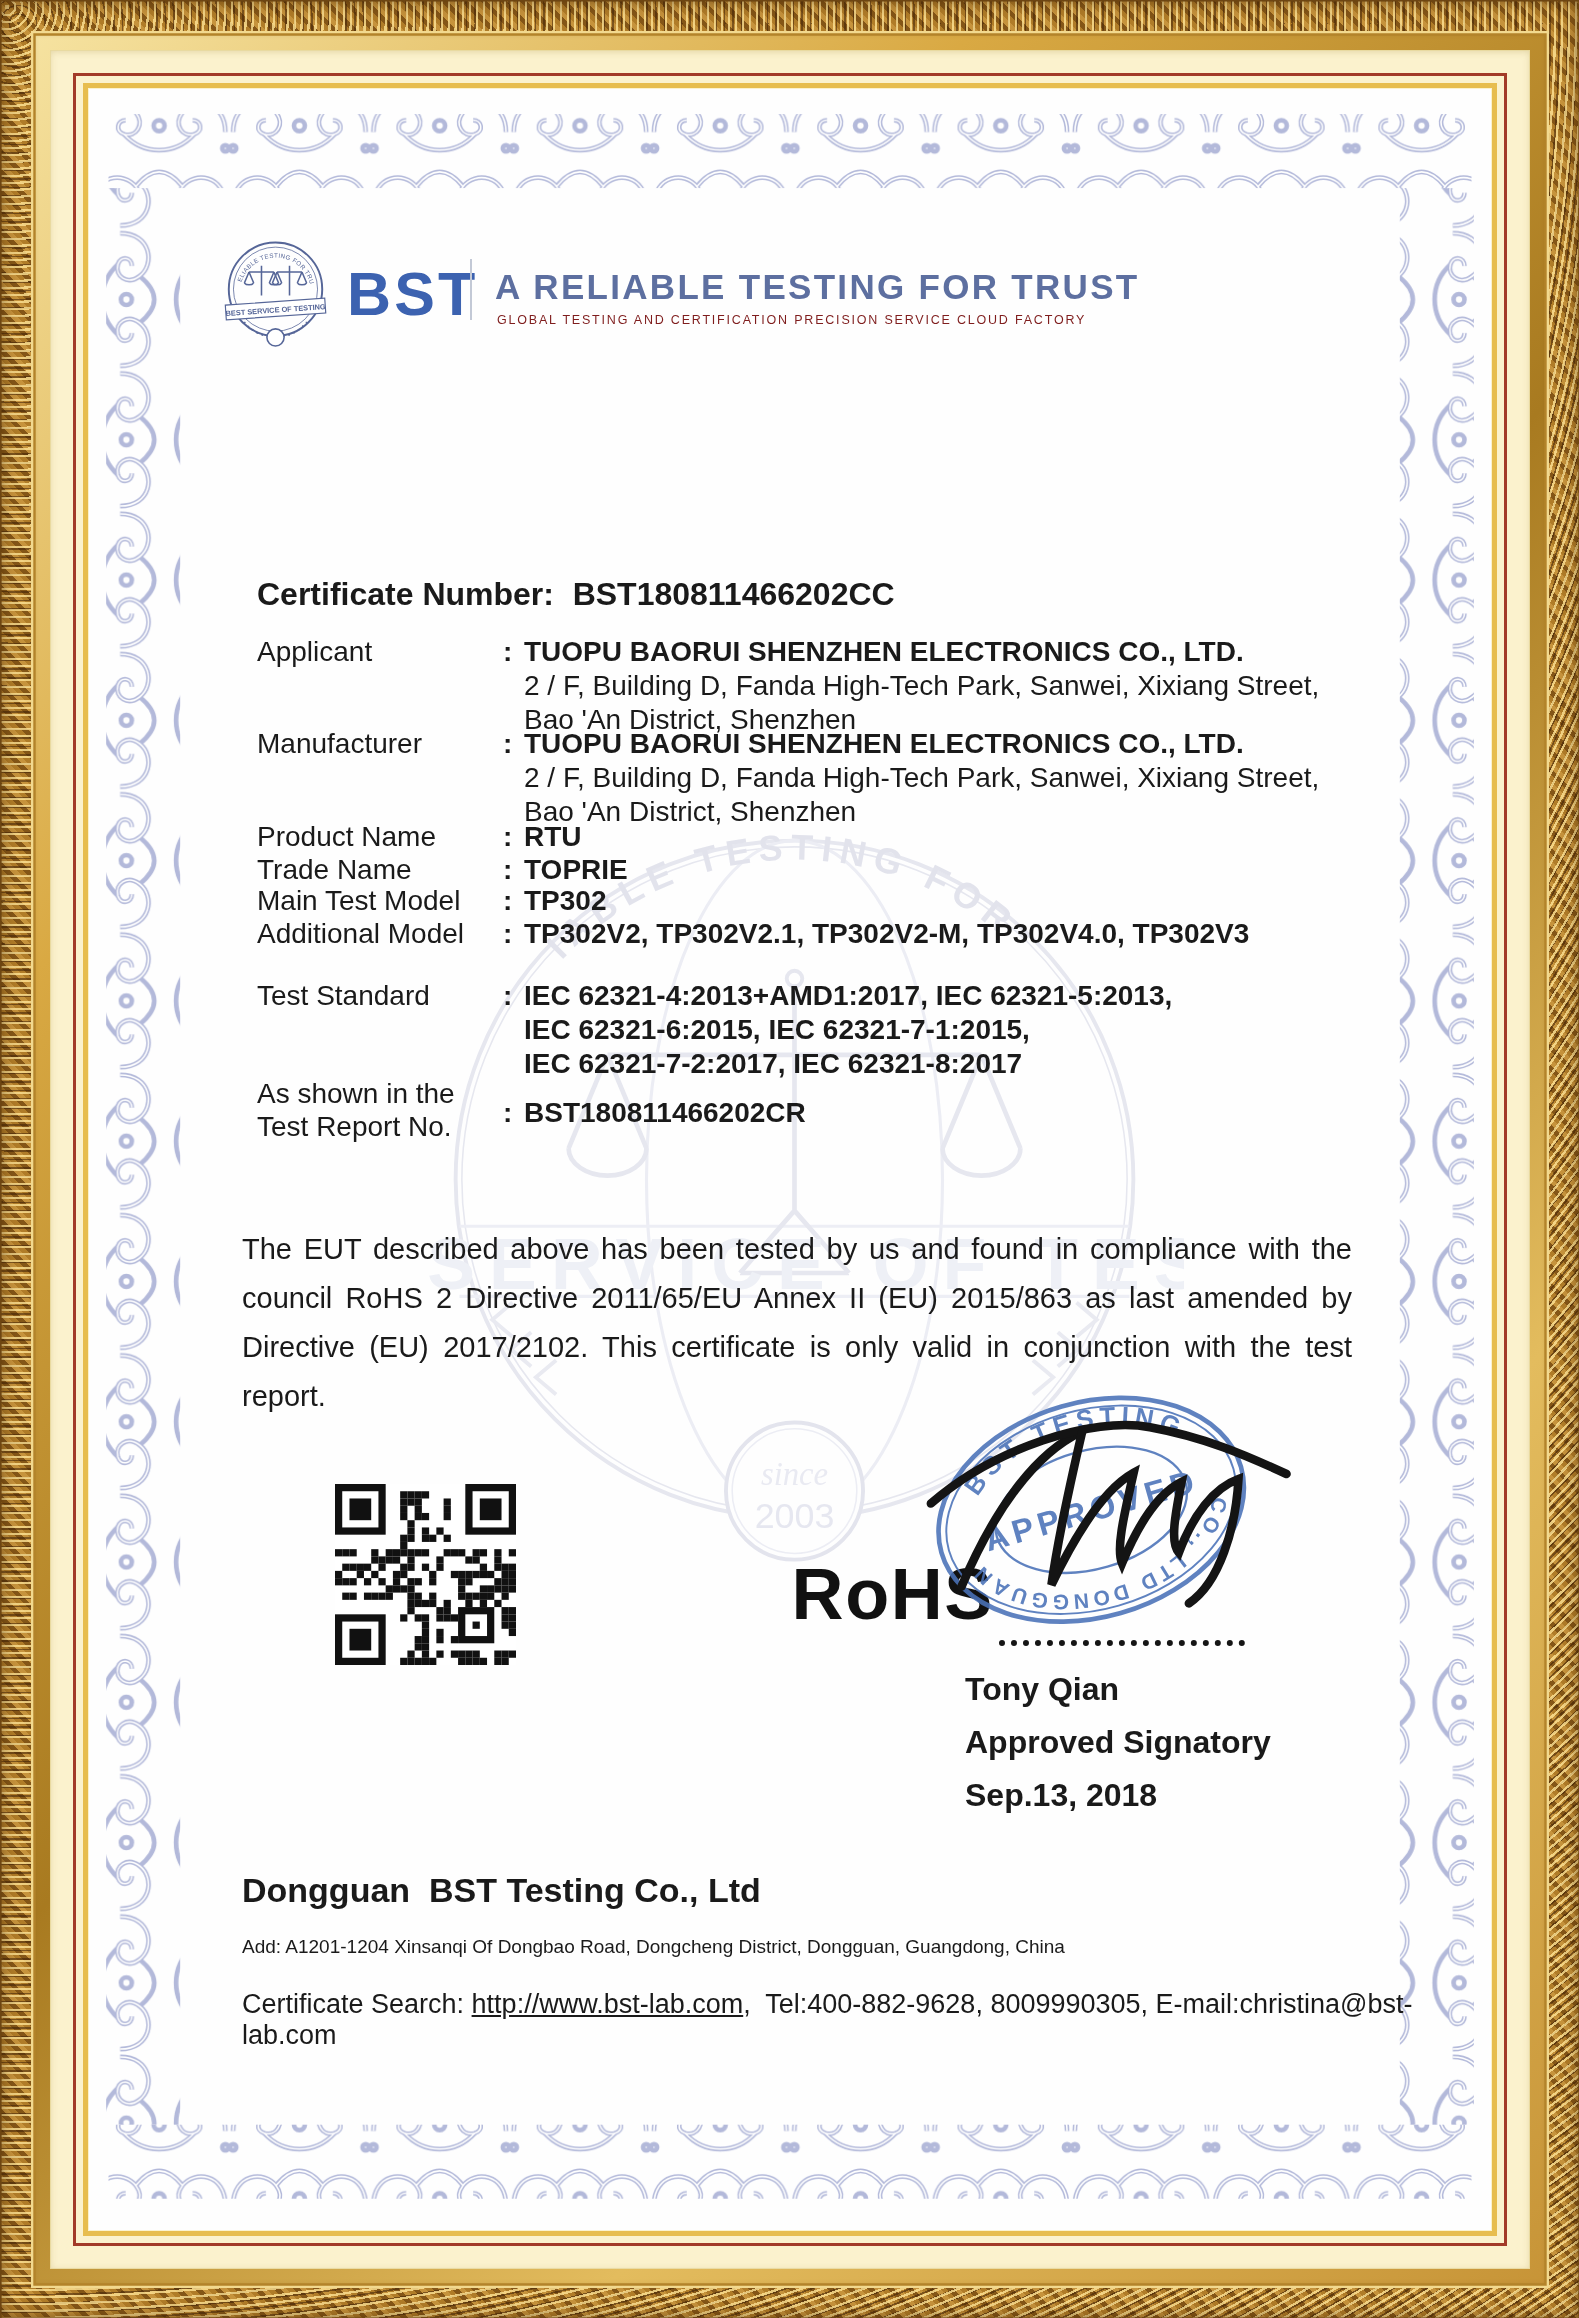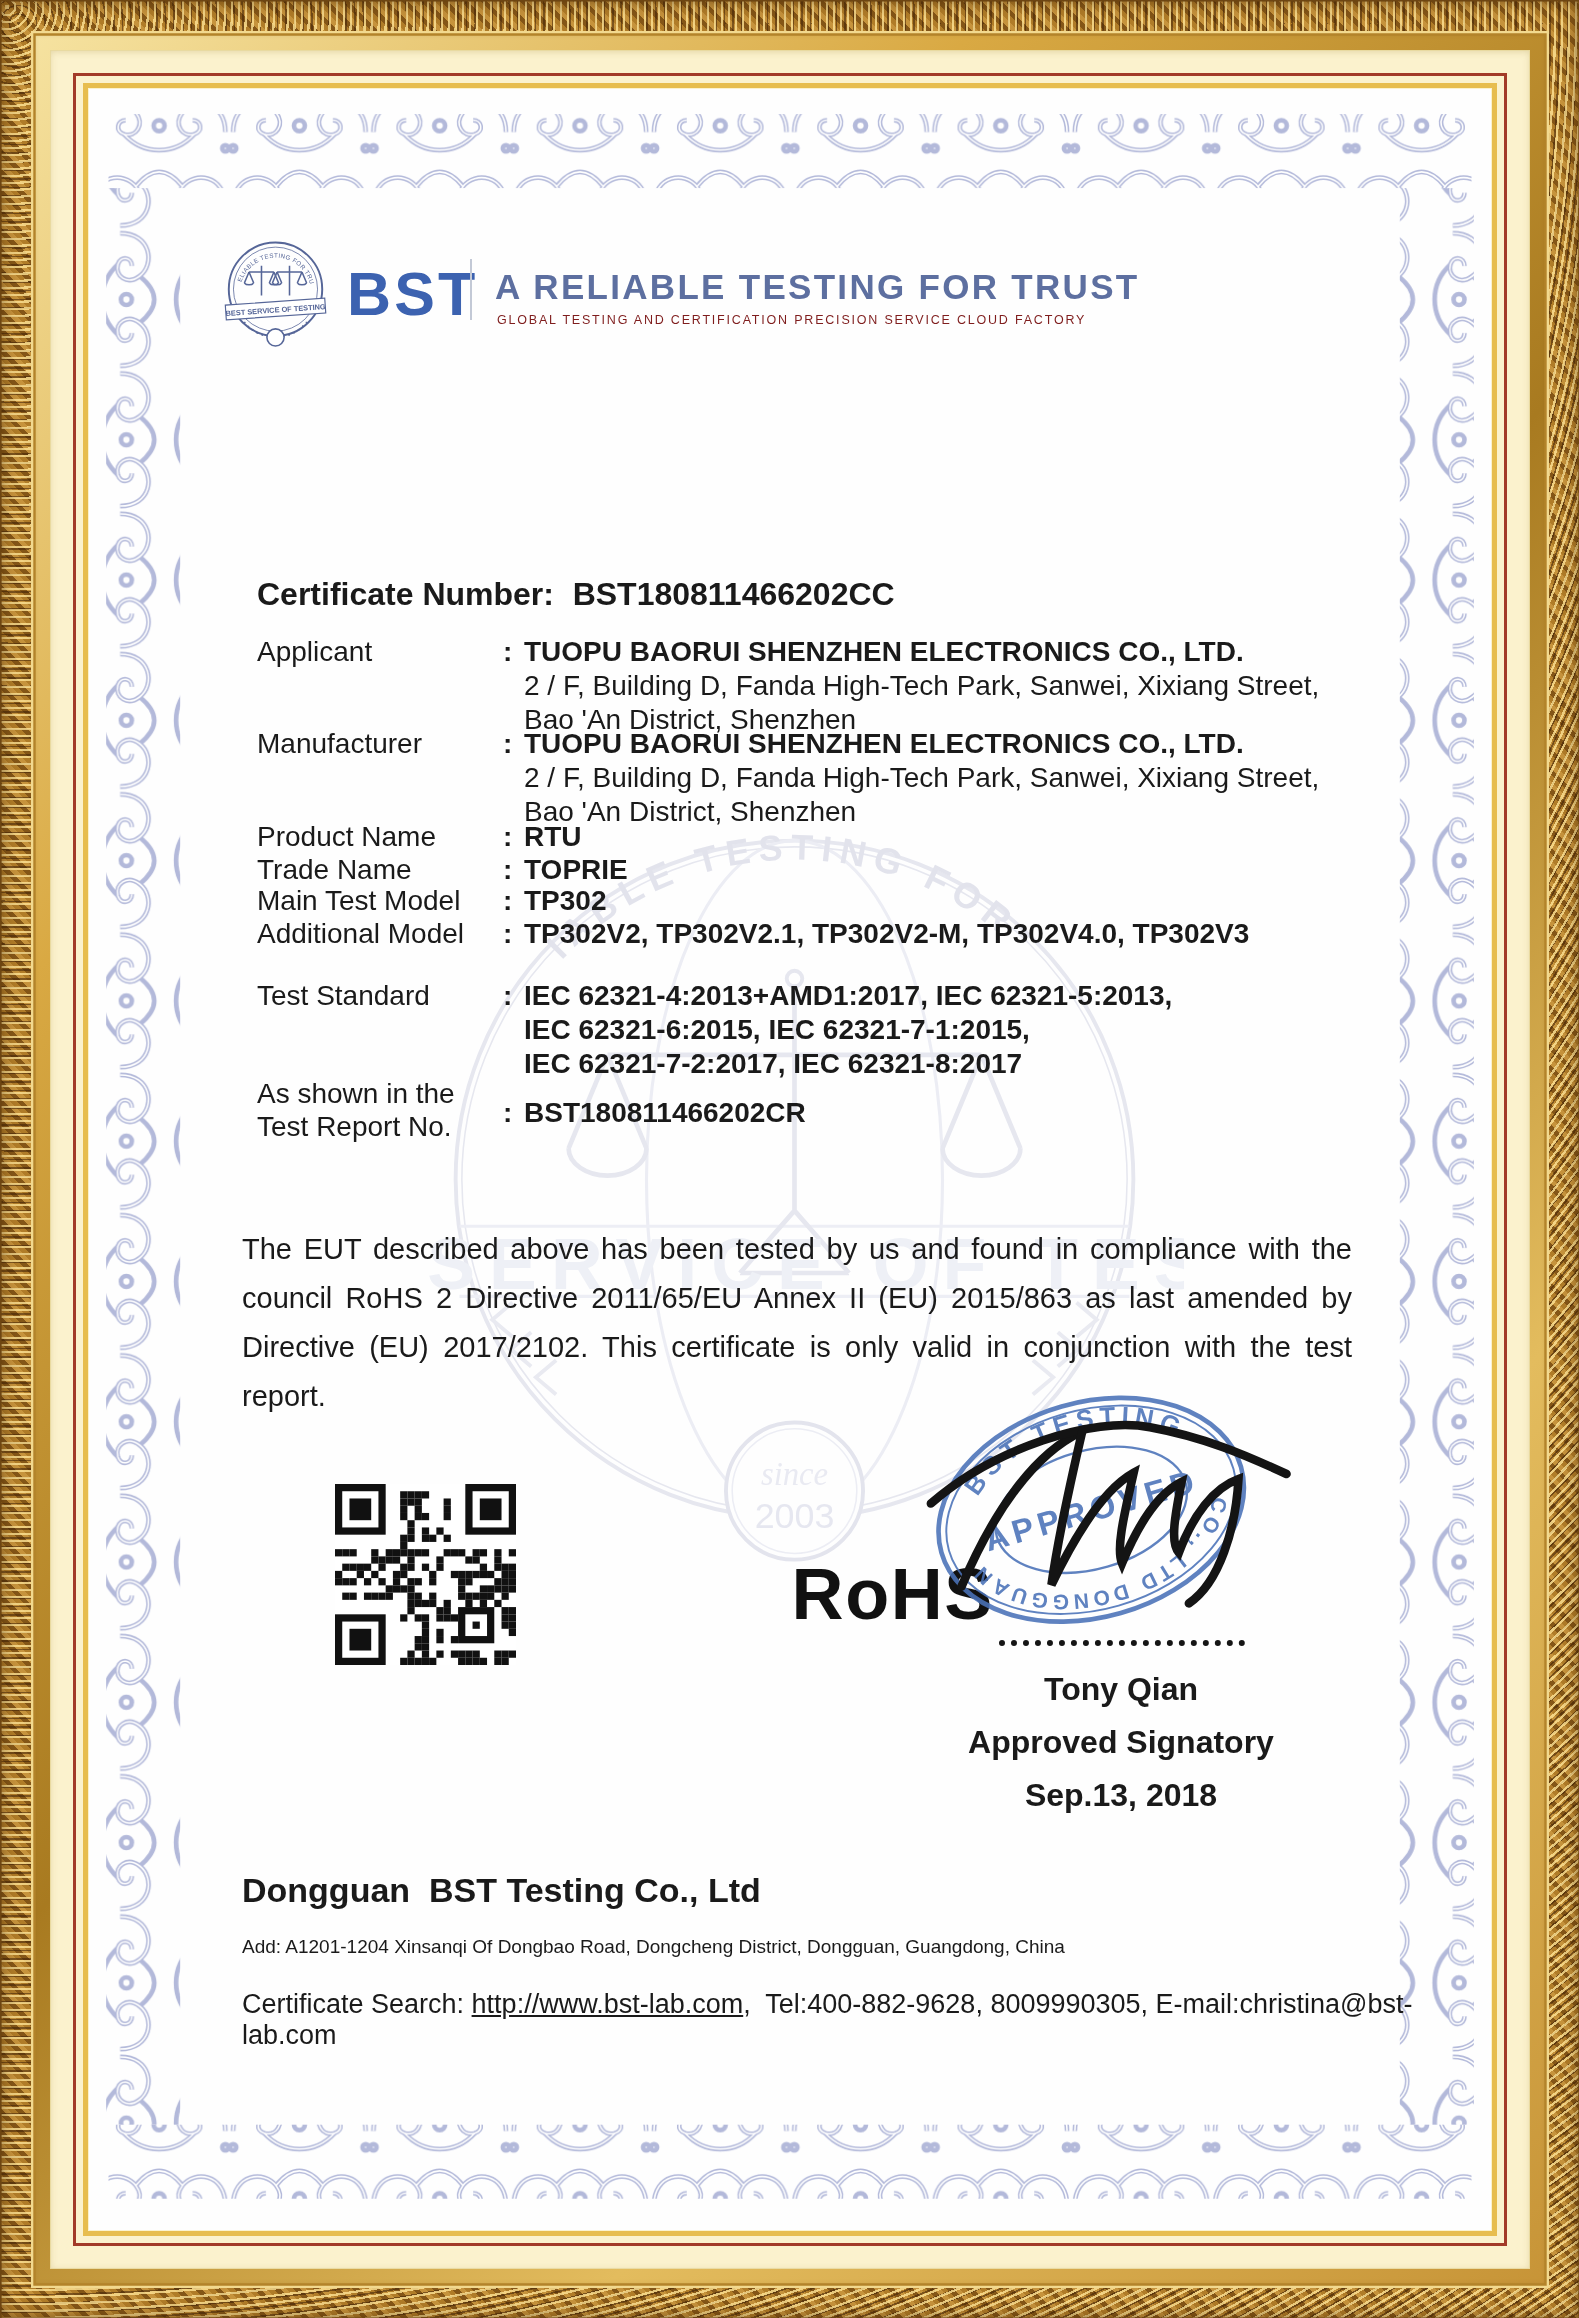--- a/index.html
+++ b/index.html
@@ -44,21 +44,21 @@
   .valcol{left:414px;display:flex;font-size:28px;line-height:34px;}
   .valcol .colon{width:21px;font-weight:700;}
   .b{font-weight:700;}
   
   .statement{left:153px;top:1136px;width:1110px;font-size:29px;line-height:49px;text-align:justify;}
   
   .qr{left:246px;top:1395px;width:181px;height:181px;}
   .rohs{left:500px;top:1464px;width:405px;text-align:right;font-size:72px;font-weight:700;letter-spacing:1.6px;color:#111;}
   .stamp-svg{left:795px;top:1247px;}
   .dotline{left:910px;top:1521px;width:246px;height:36px;border-bottom:6.2px dotted #151515;}
-  .sig{left:876px;width:312px;text-align:center;font-size:32px;font-weight:700;}
+  .sig{left:876px;width:312px;font-size:32px;font-weight:700;}
   
   .f-company{left:153px;top:1782px;font-size:34px;font-weight:700;white-space:pre;text-align:center;}
   .f-addr{left:153px;top:1847px;font-size:19px;}
   .f-search{left:153px;top:1900px;font-size:27px;white-space:pre-wrap;}
   .f-search .url{text-decoration:underline;color:#1a1a1a;}
 </style>
 </head>
 <body>
 
 <div class="page">

